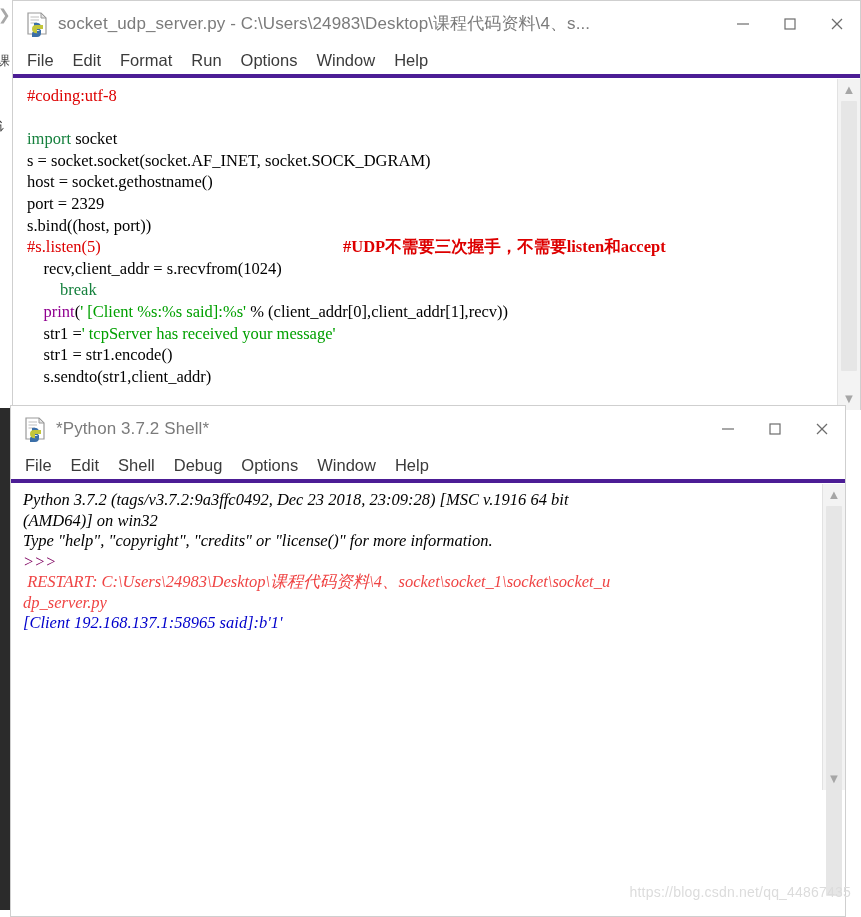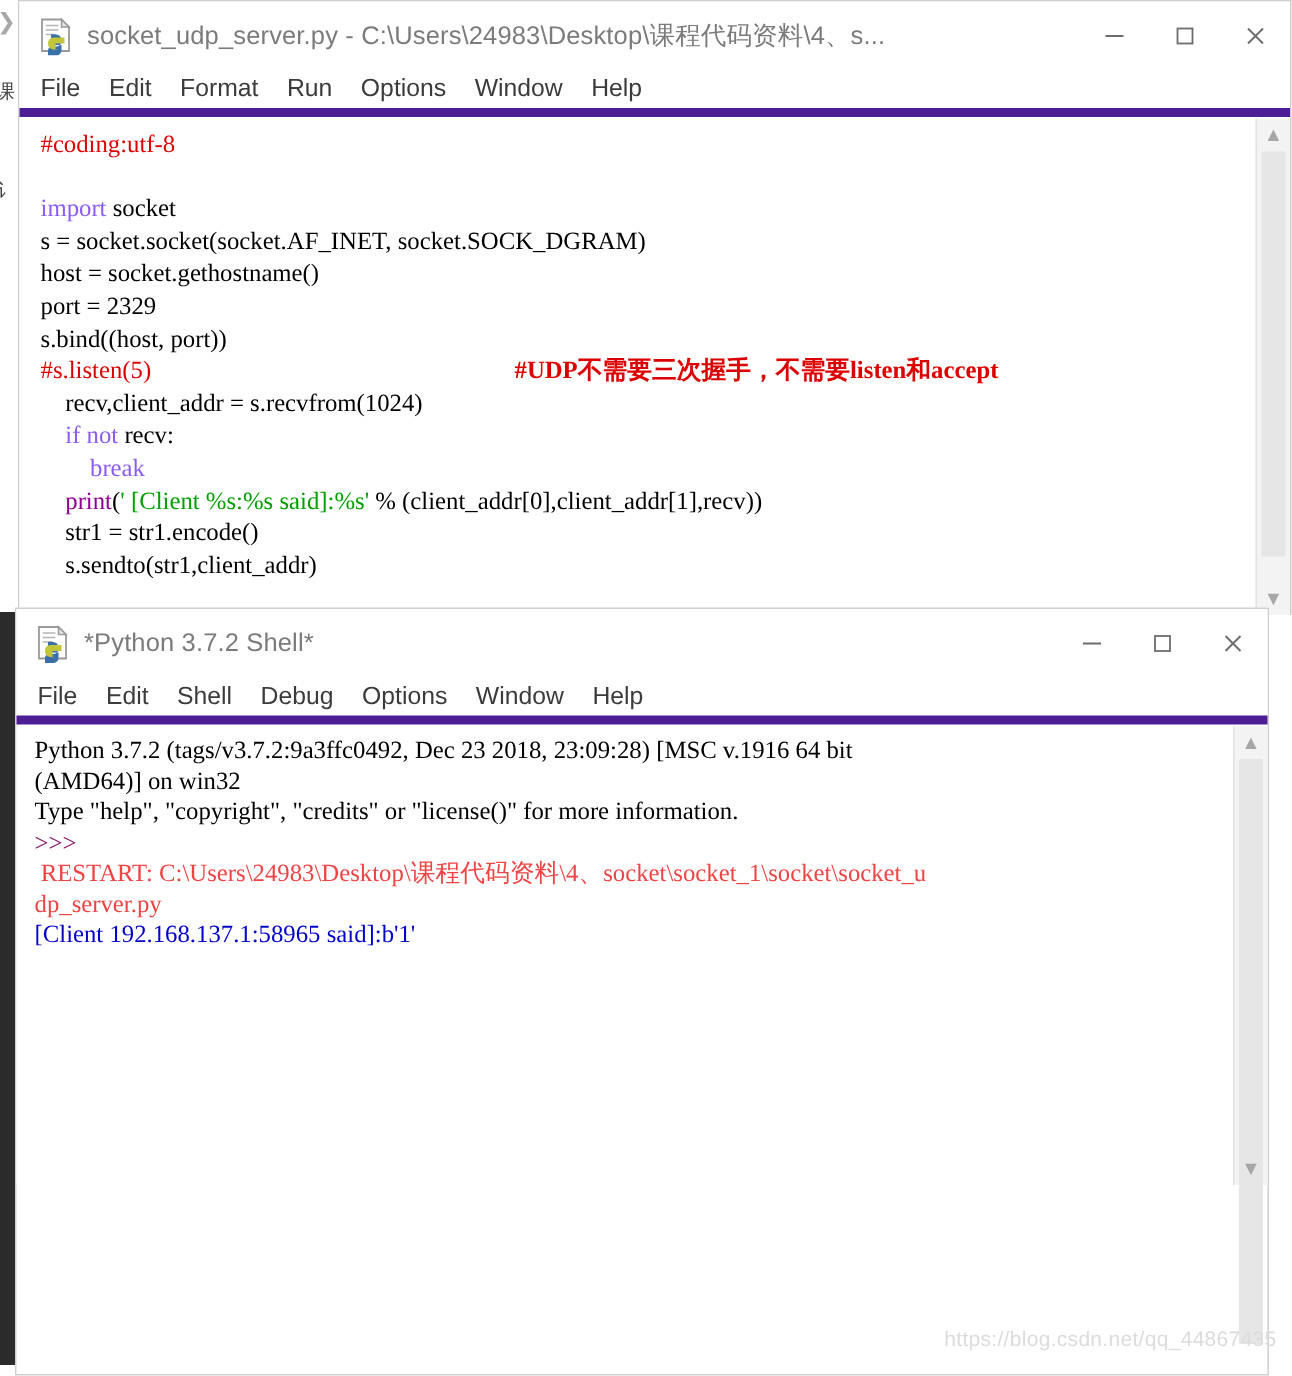--- a/index.html
+++ b/index.html
@@ -109,21 +109,21 @@
     color: #6d6d6d;
   }
   .win-btn svg { display: block; }
 
   .menubar {
     height: 32px;
     display: flex;
     align-items: center;
     background: #ffffff;
     padding-left: 14px;
-    border-bottom: 6px solid #4c1d95;
+    border-bottom: 4px solid #4c1d95;
     box-sizing: border-box;
   }
   .menu-item {
     font-size: 16.5px;
     color: #3b3b3b;
     margin-right: 19px;
     white-space: nowrap;
   }
 
   
@@ -173,21 +173,21 @@
 
   
   .code-line {
     font-size: 16.5px;
     line-height: 21.6px;
     white-space: pre;
     color: #000000;
     font-family: "Liberation Serif", serif;
   }
   .tok-comment { color: #dd0000; }
-  .tok-kw      { color: #8b5cf6; }
+  .tok-kw      { color: #15803d; }
   .tok-str     { color: #00a000; }
   .tok-builtin { color: #900090; }
   .tok-plain   { color: #000000; }
   .inline-comment {
     position: absolute;
     color: #dd0000;
     font-size: 16.5px;
     line-height: 21.6px;
     white-space: pre;
     font-family: "Liberation Serif", serif;
@@ -295,23 +295,23 @@
     <div class="codearea" id="editor-code">
         <div class="code-line"><span class="tok-comment">#coding:utf-8</span></div>
         <div class="code-line">&nbsp;</div>
         <div class="code-line"><span class="tok-kw">import</span><span class="tok-plain"> socket</span></div>
         <div class="code-line"><span class="tok-plain">s = socket.socket(socket.AF_INET, socket.SOCK_DGRAM)</span></div>
         <div class="code-line"><span class="tok-plain">host = socket.gethostname()</span></div>
         <div class="code-line"><span class="tok-plain">port = 2329</span></div>
         <div class="code-line"><span class="tok-plain">s.bind((host, port))</span></div>
         <div class="code-line"><span class="tok-comment">#s.listen(5)</span></div>
         <div class="code-line"><span class="tok-plain">    recv,client_addr = s.recvfrom(1024)</span></div>
-        <div class="code-line"><span class="tok-plain">    </span><span class="tok-kw">if not</span><span class="tok-plain"> recv:</span></div>
         <div class="code-line"><span class="tok-plain">        </span><span class="tok-kw">break</span></div>
         <div class="code-line"><span class="tok-plain">    </span><span class="tok-builtin">print</span><span class="tok-plain">(</span><span class="tok-str">' [Client %s:%s said]:%s'</span><span class="tok-plain"> % (client_addr[0],client_addr[1],recv))</span></div>
+        <div class="code-line"><span class="tok-plain">    str1 =</span><span class="tok-str">' tcpServer has received your message'</span></div>
         <div class="code-line"><span class="tok-plain">    str1 = str1.encode()</span></div>
         <div class="code-line"><span class="tok-plain">    s.sendto(str1,client_addr)</span></div>
         <div class="inline-comment" style="left: 330px; top: 157.2px; font-weight: bold;">#UDP不需要三次握手，不需要listen和accept</div>
       </div>
     <div class="vscroll">
       <div class="arrow-up">▲</div>
       <div class="thumb" style="top:22px; height:270px;"></div>
       <div class="arrow-dn">▼</div>
     </div>
   </div>
@@ -358,21 +358,21 @@
   <div class="menubar">
     <div class="menu-item">File</div>
     <div class="menu-item">Edit</div>
     <div class="menu-item">Shell</div>
     <div class="menu-item">Debug</div>
     <div class="menu-item">Options</div>
     <div class="menu-item">Window</div>
     <div class="menu-item">Help</div>
   </div>
 
-  <div class="textwrap" style="top:78px; height:306px;">
+  <div class="textwrap" style="top:78px; height:306px;font-style:italic;">
     <div class="codearea" id="shell-output" style="padding-left:12px;">
         <div class="shell-line"><span class="tok-plain">Python 3.7.2 (tags/v3.7.2:9a3ffc0492, Dec 23 2018, 23:09:28) [MSC v.1916 64 bit</span></div>
         <div class="shell-line"><span class="tok-plain">(AMD64)] on win32</span></div>
         <div class="shell-line"><span class="tok-plain">Type "help", "copyright", "credits" or "license()" for more information.</span></div>
         <div class="shell-line"><span class="sh-prompt">&gt;&gt;&gt;</span></div>
         <div class="shell-line"><span class="sh-restart"> RESTART: C:\Users\24983\Desktop\课程代码资料\4、socket\socket_1\socket\socket_u</span></div>
         <div class="shell-line"><span class="sh-restart">dp_server.py</span></div>
         <div class="shell-line"><span class="sh-out">[Client 192.168.137.1:58965 said]:b'1'</span></div>
       </div>
     <div class="vscroll">

